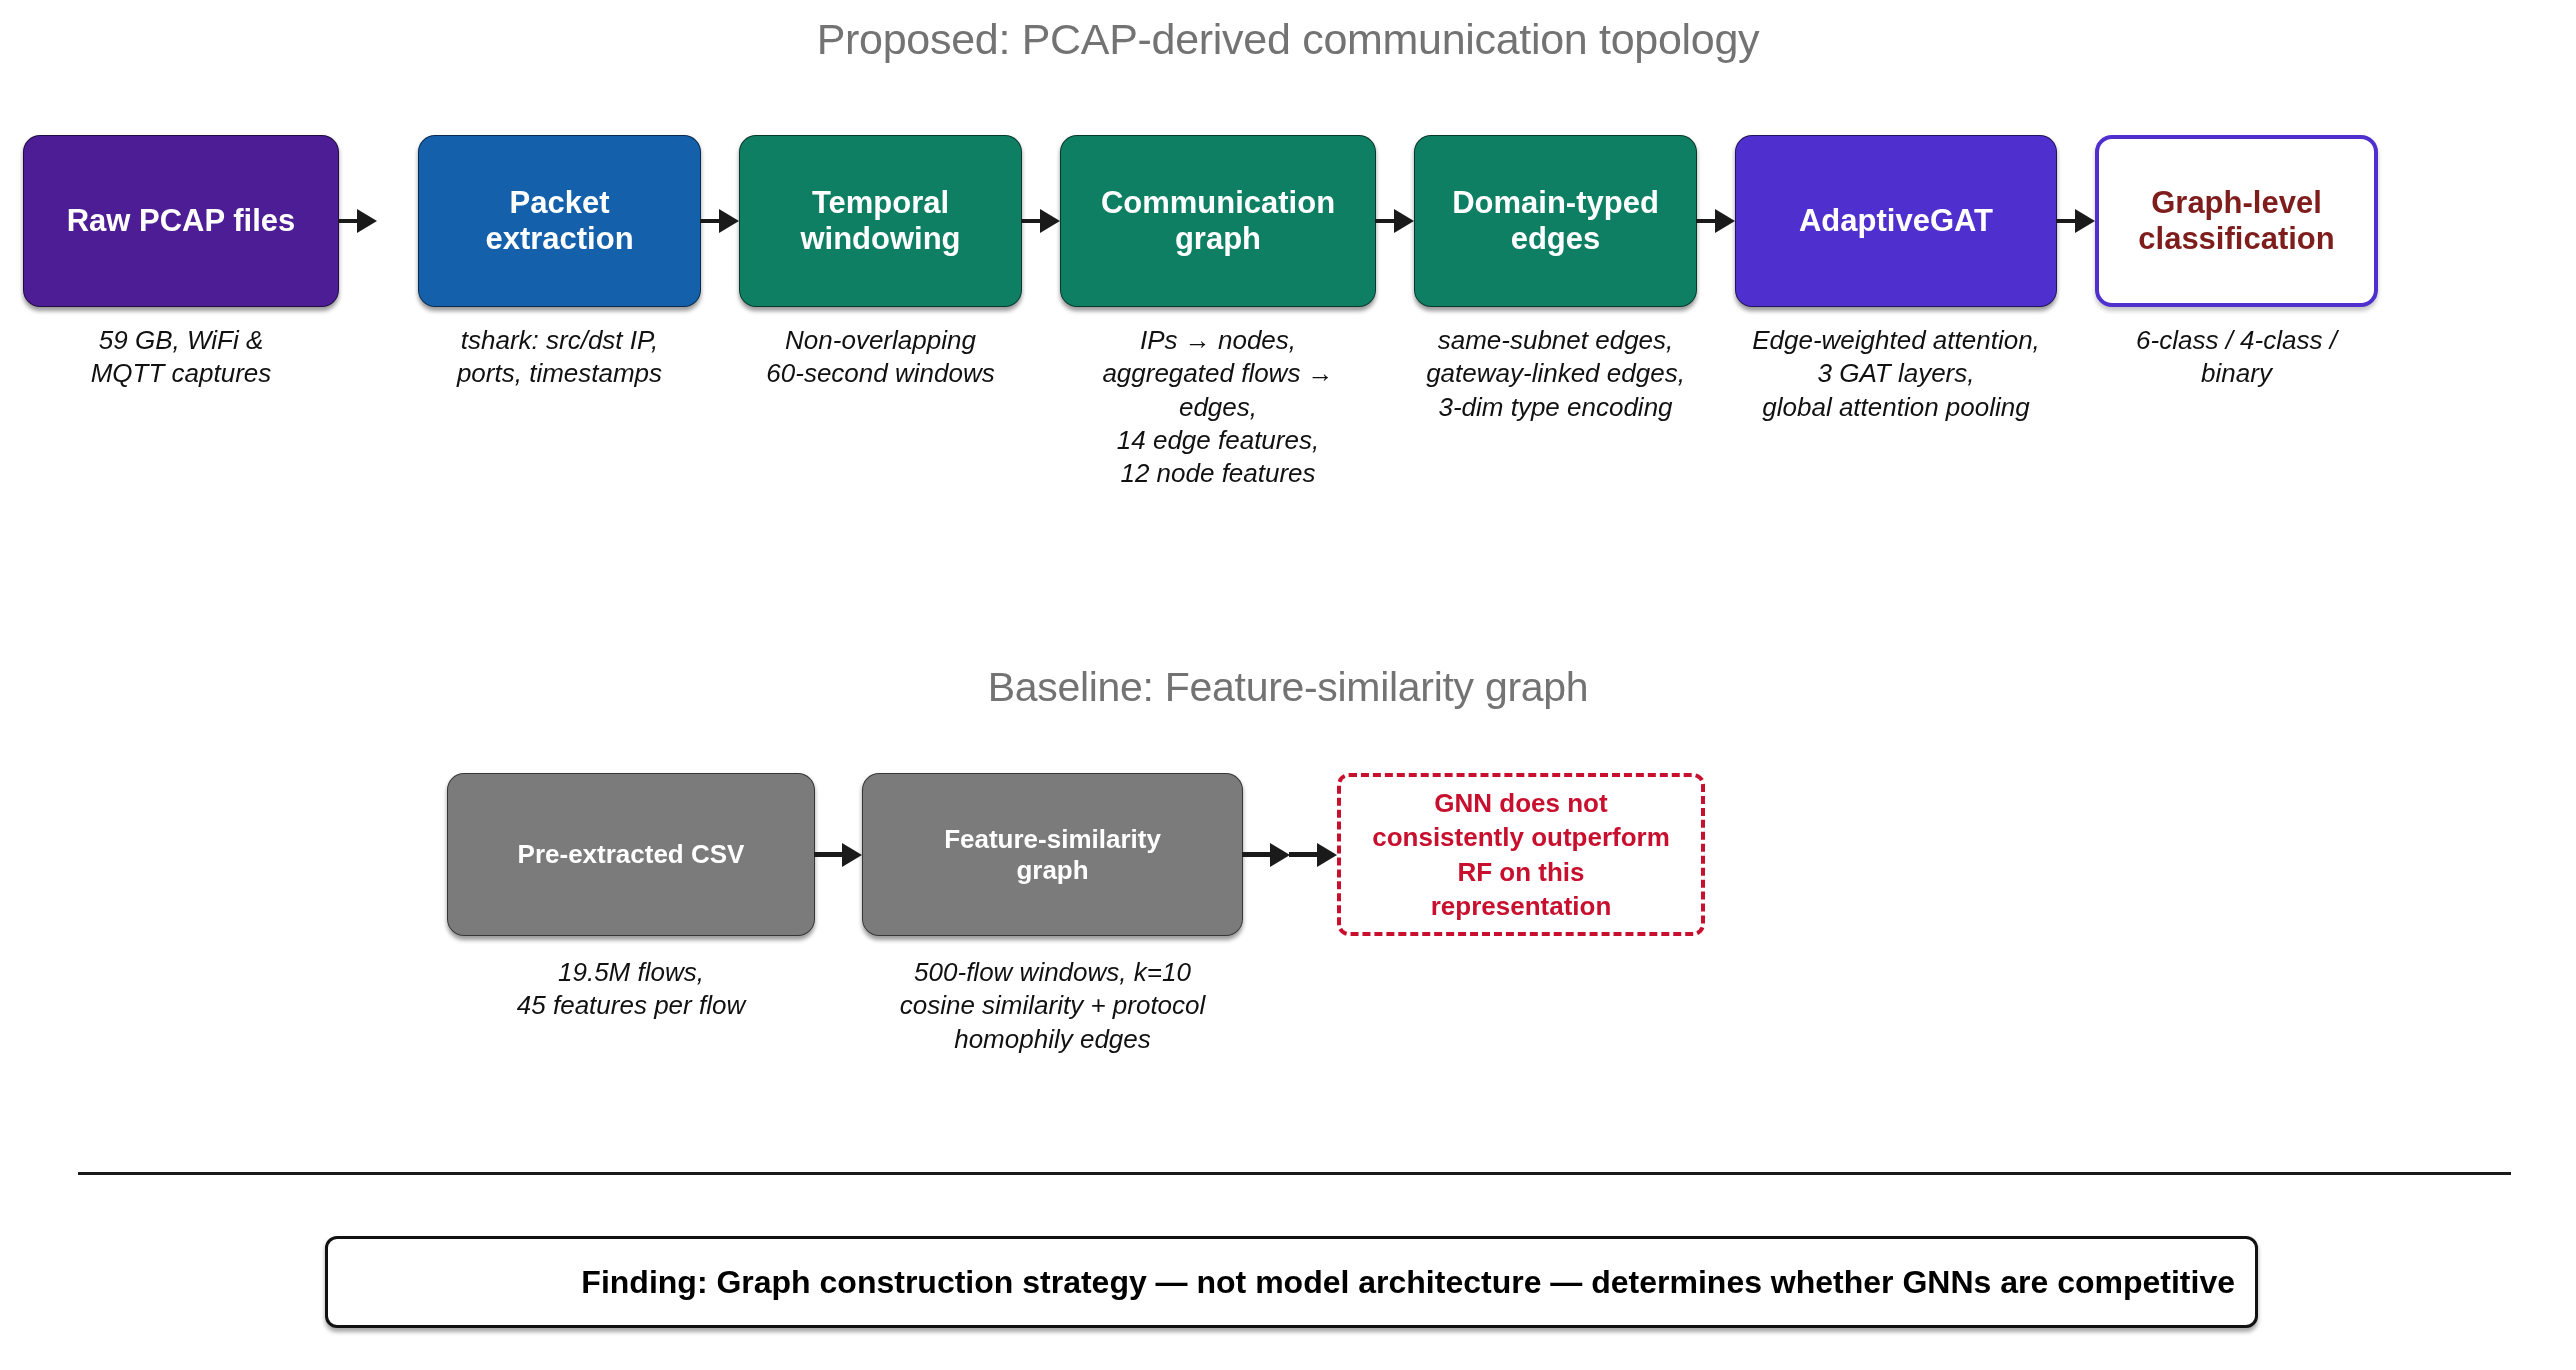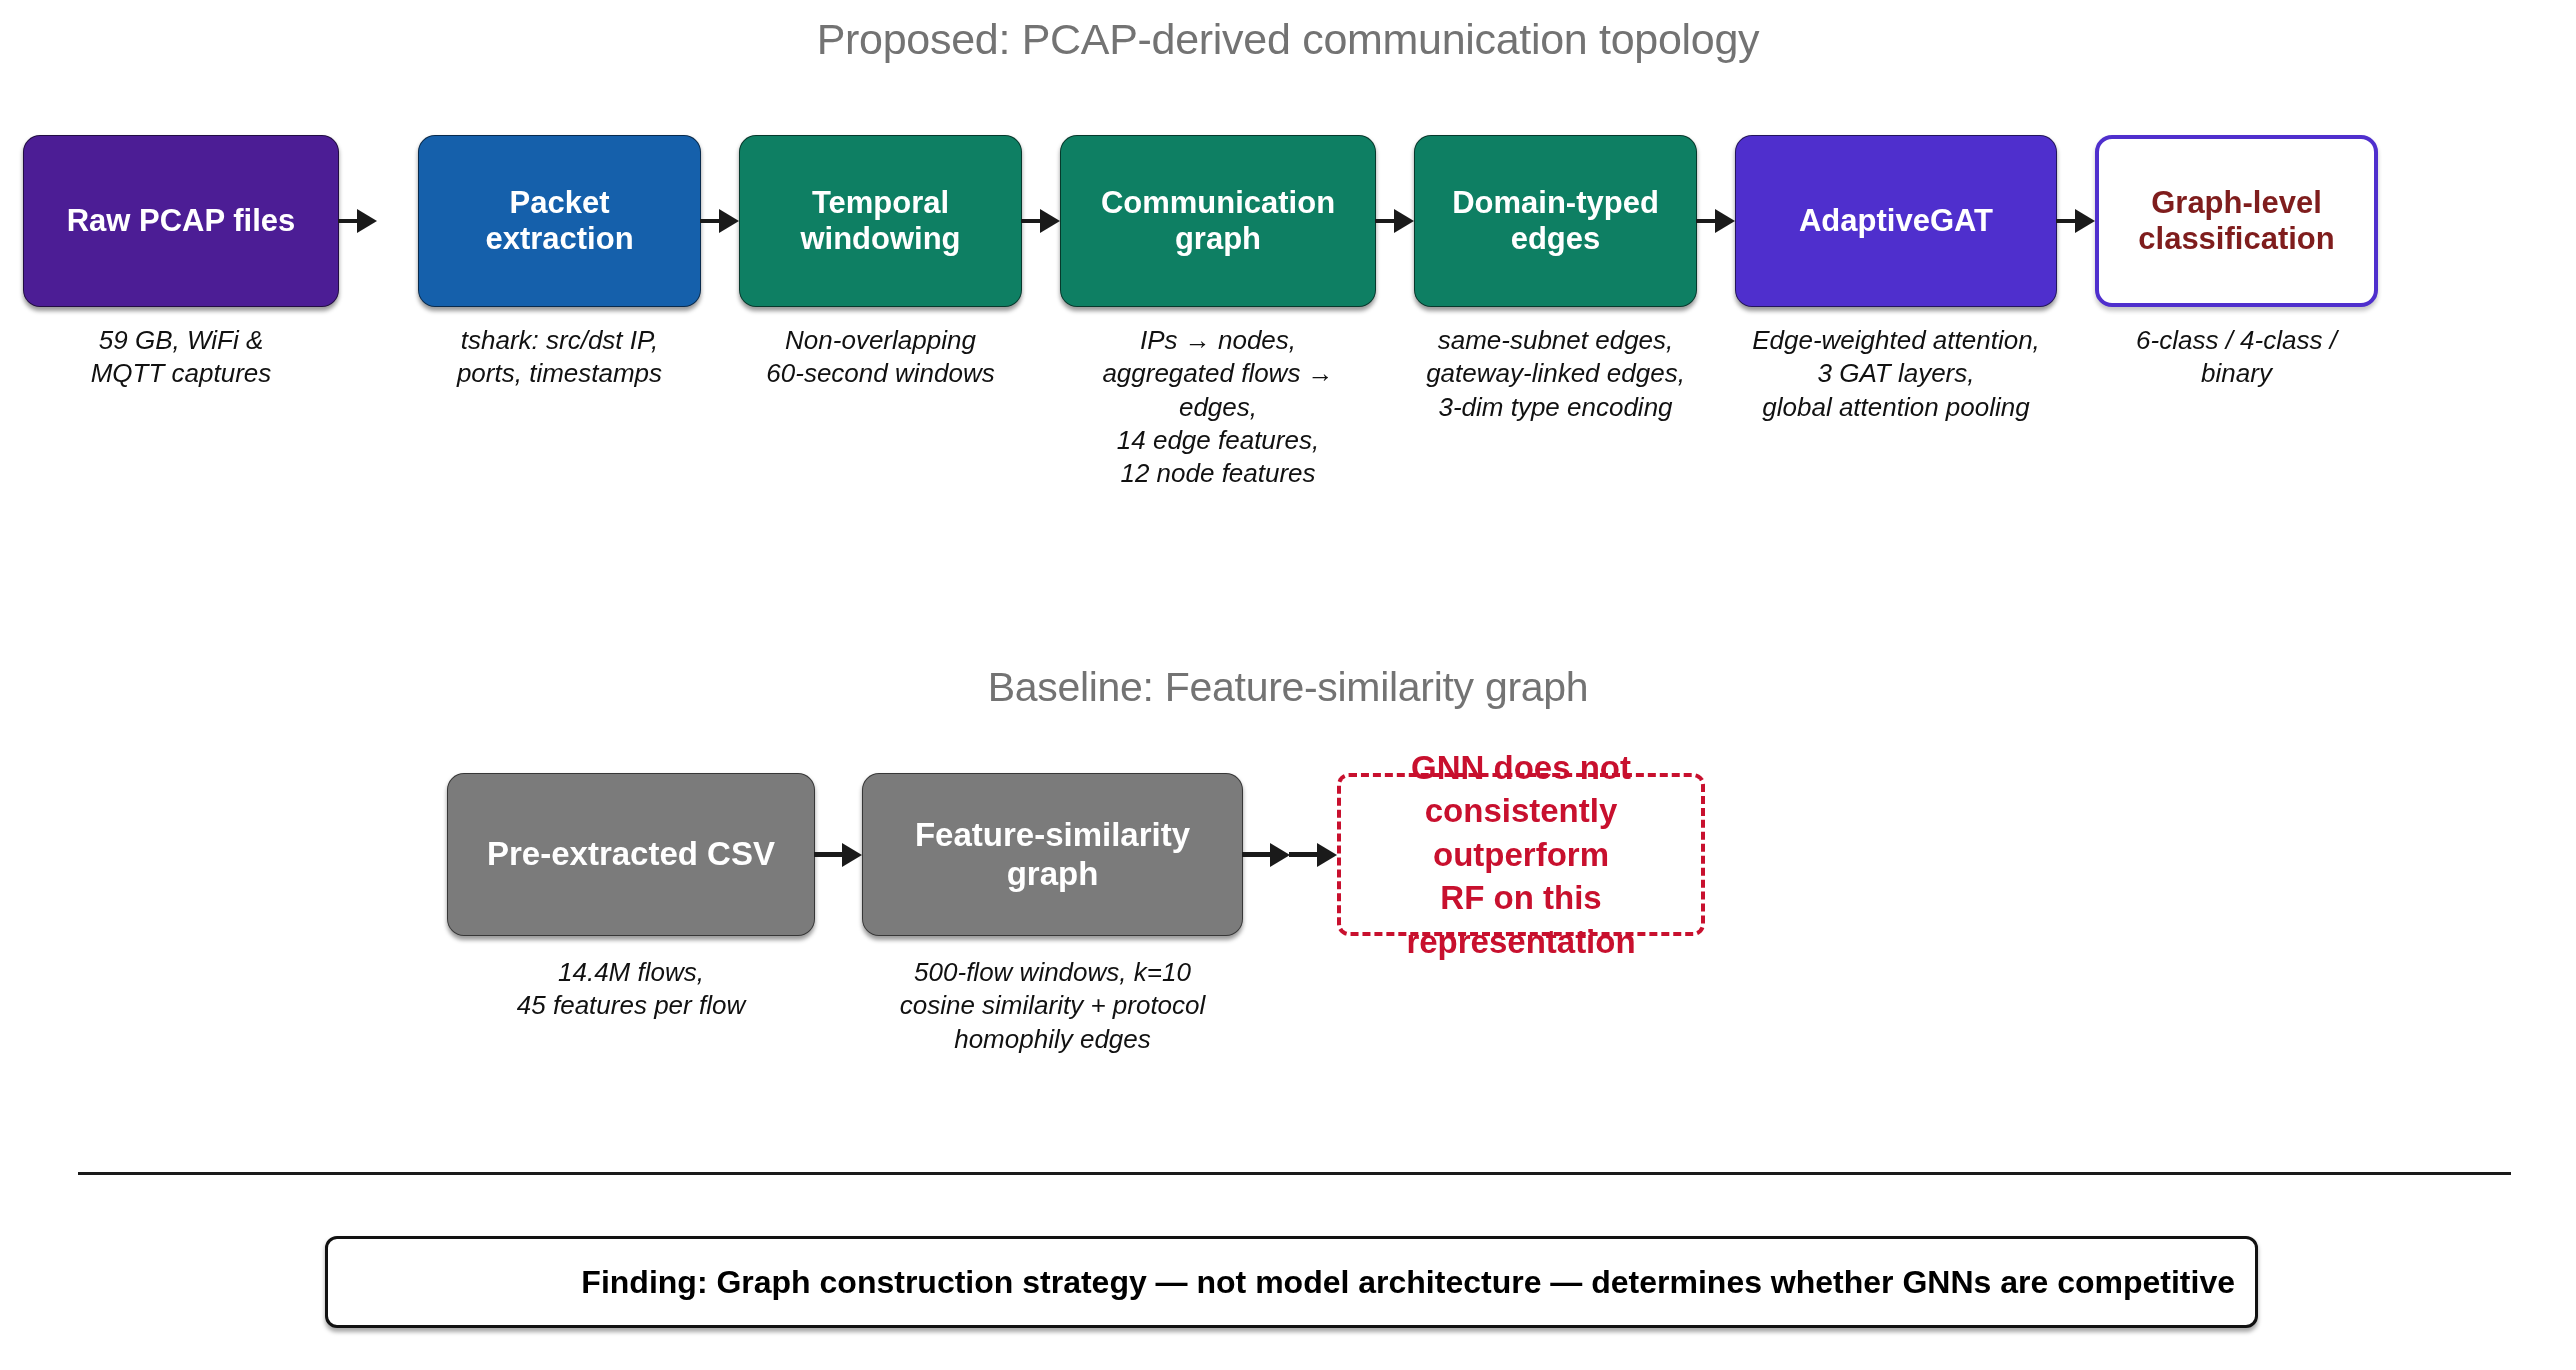--- a/index.html
+++ b/index.html
@@ -35,21 +35,21 @@
     line-height:1.16;
     padding:4px 6.6px;
     box-shadow:0 3.3px 4.6px rgba(0,0,0,0.40);
     border:1.3px solid rgba(0,0,0,0.55);
   }
   .box-label{display:block;white-space:pre-line;}
 
   
   #row-proposed .box{height:172px;font-size:31px;}
   
-  #row-baseline .box{height:163px;font-size:33px;}
+  #row-baseline .box{height:163px;font-size:26px;}
 
   .box.outline{
     background:#ffffff;
     border:4.6px solid #4f2fcd;
     color:#7f1d1d;
     box-shadow:0 3.3px 4.6px rgba(0,0,0,0.22);
   }
   .box.dashed{
     background:#ffffff;
     border:4.6px dashed #c8102e;
@@ -205,21 +205,21 @@
       </div>
     </div>
 
   <div class="section-title" id="title-baseline">Baseline: Feature-similarity graph</div>
 
   <div class="row" id="row-baseline">
       <div class="stage" style="width: 368px;">
         <div class="box" style="background: rgb(123, 123, 123); width: 368px;">
           <span class="box-label">Pre-extracted CSV</span>
         </div>
-        <div class="caption">14.4M flows,
+        <div class="caption">19.5M flows,
 45 features per flow</div>
       </div>
       <div class="arrow" style="width: 47px;">
         <div class="shaft"></div>
         <div class="head"></div>
       </div>
       <div class="stage" style="width: 381px;">
         <div class="box" style="background: rgb(123, 123, 123); width: 381px;">
           <span class="box-label">Feature-similarity
 graph</span>

